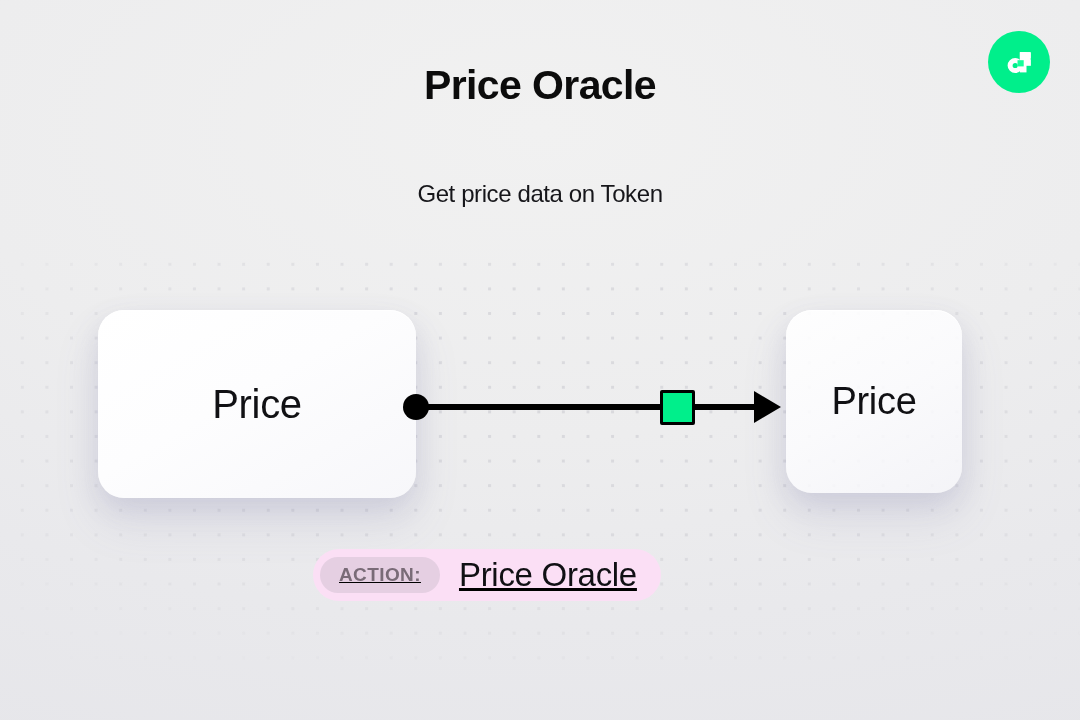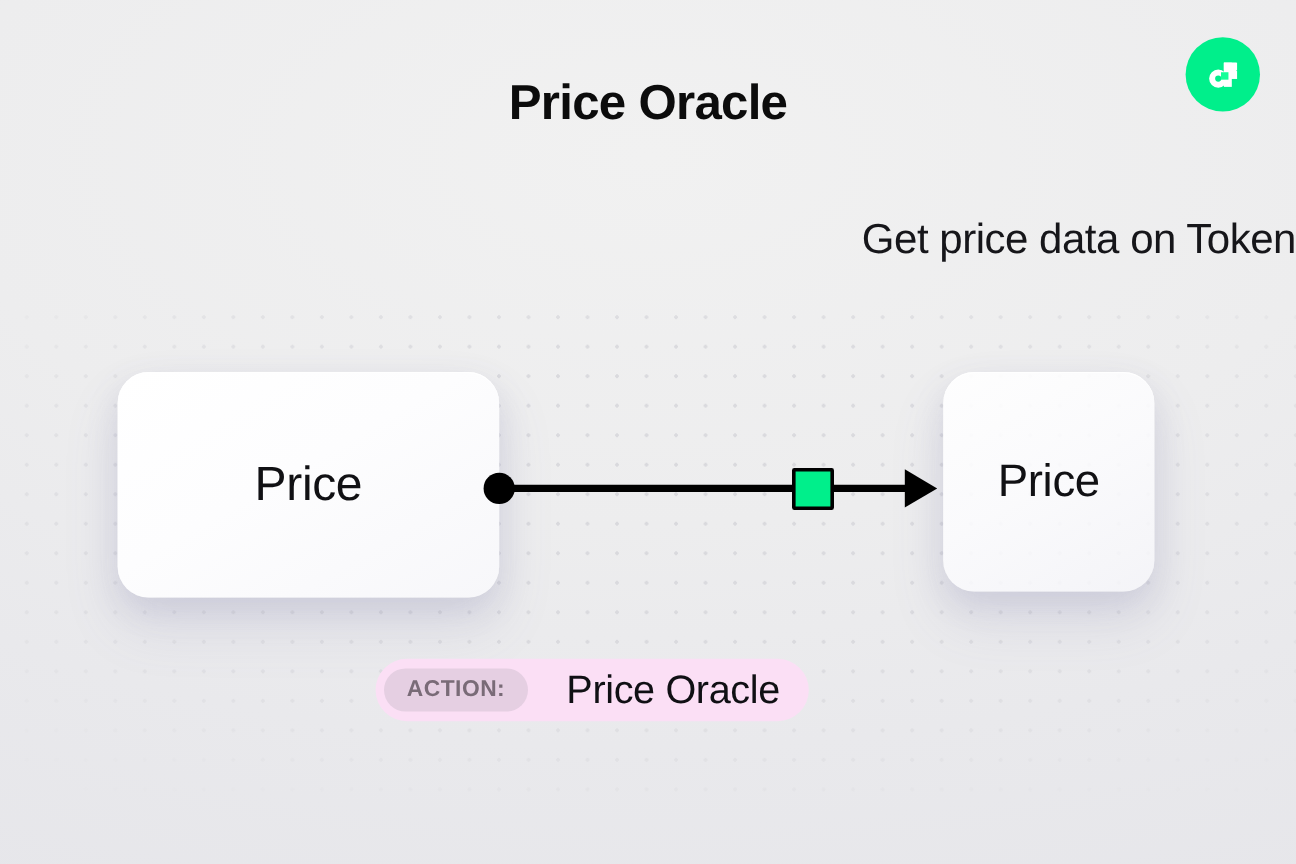--- a/index.html
+++ b/index.html
@@ -53,22 +53,22 @@
     font-weight: bold;
     letter-spacing: -0.6px;
     color: #0c0c0c;
   }
 
   .page-subtitle {
     position: absolute;
     top: 180px;
     left: 0;
     width: 1080px;
-    text-align: right;
-    font-size: 35px;
+    text-align: center;
+    font-size: 24px;
     font-weight: 400;
     letter-spacing: -0.4px;
     color: #16161a;
   }
 
   
   .brand-logo {
     position: absolute;
     top: 31px;
     right: 30px;
@@ -145,21 +145,22 @@
   .action-bar {
     position: absolute;
     left: 313px;
     top: 549px;
     height: 52px;
     border-radius: 26px;
     background: #fbdff5;
     display: flex;
     align-items: center;
     padding: 0 24px 0 7px;
-    gap: 32px;
+    gap: 19px;
+    text-decoration: underline;
   }
 
   .action-tag {
     background: #e5cfe2;
     color: #796b77;
     border-radius: 19px;
     padding: 8px 19px 9px;
     font-size: 19px;
     font-weight: bold;
     letter-spacing: 0.4px;

